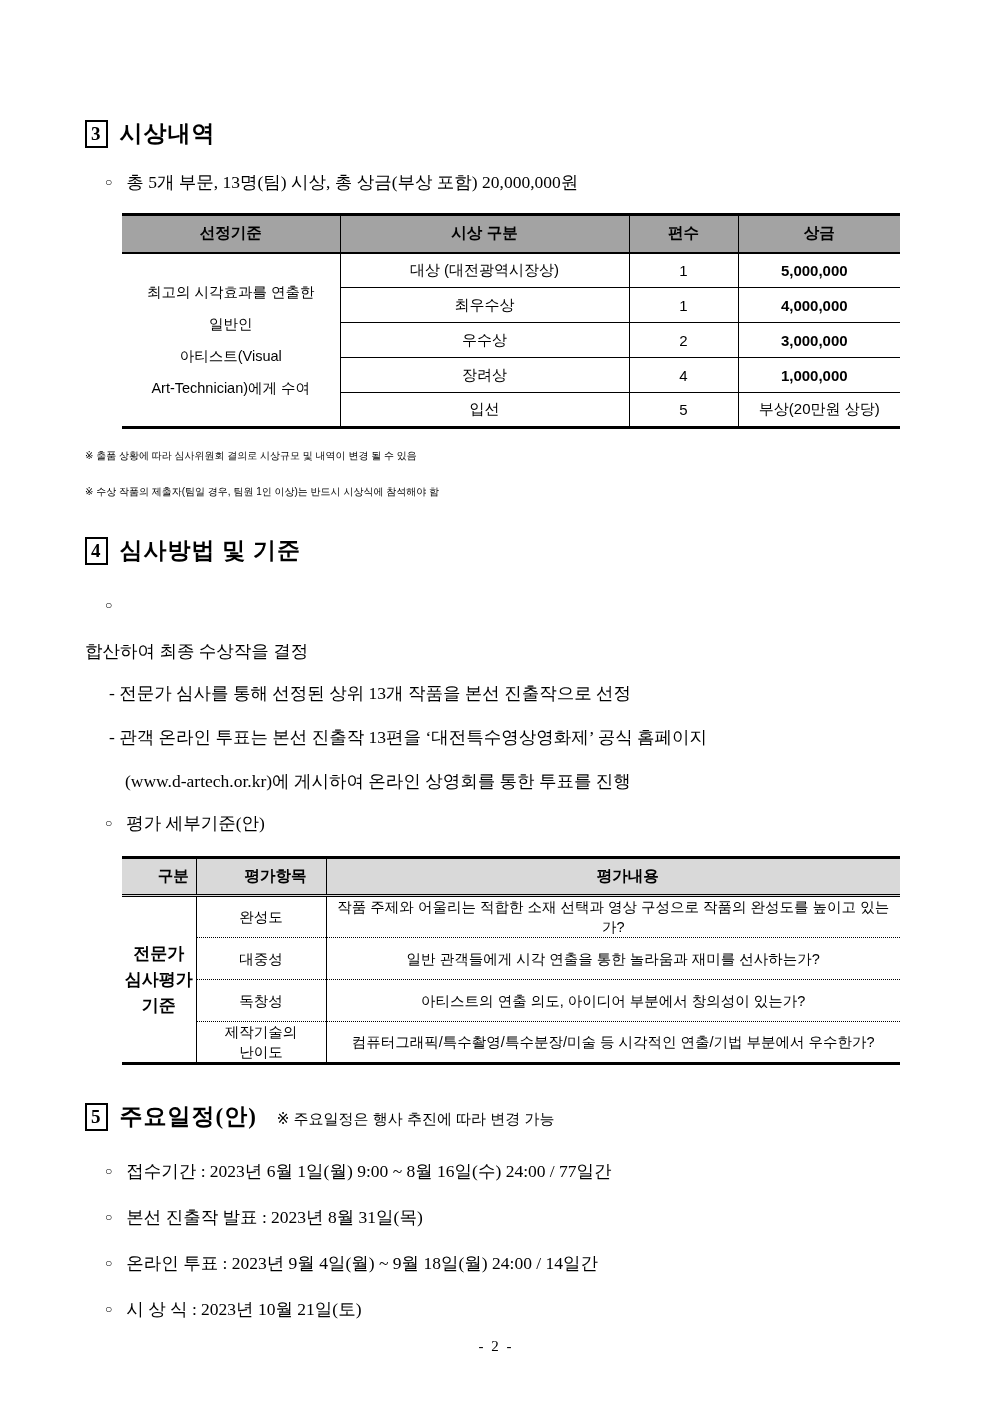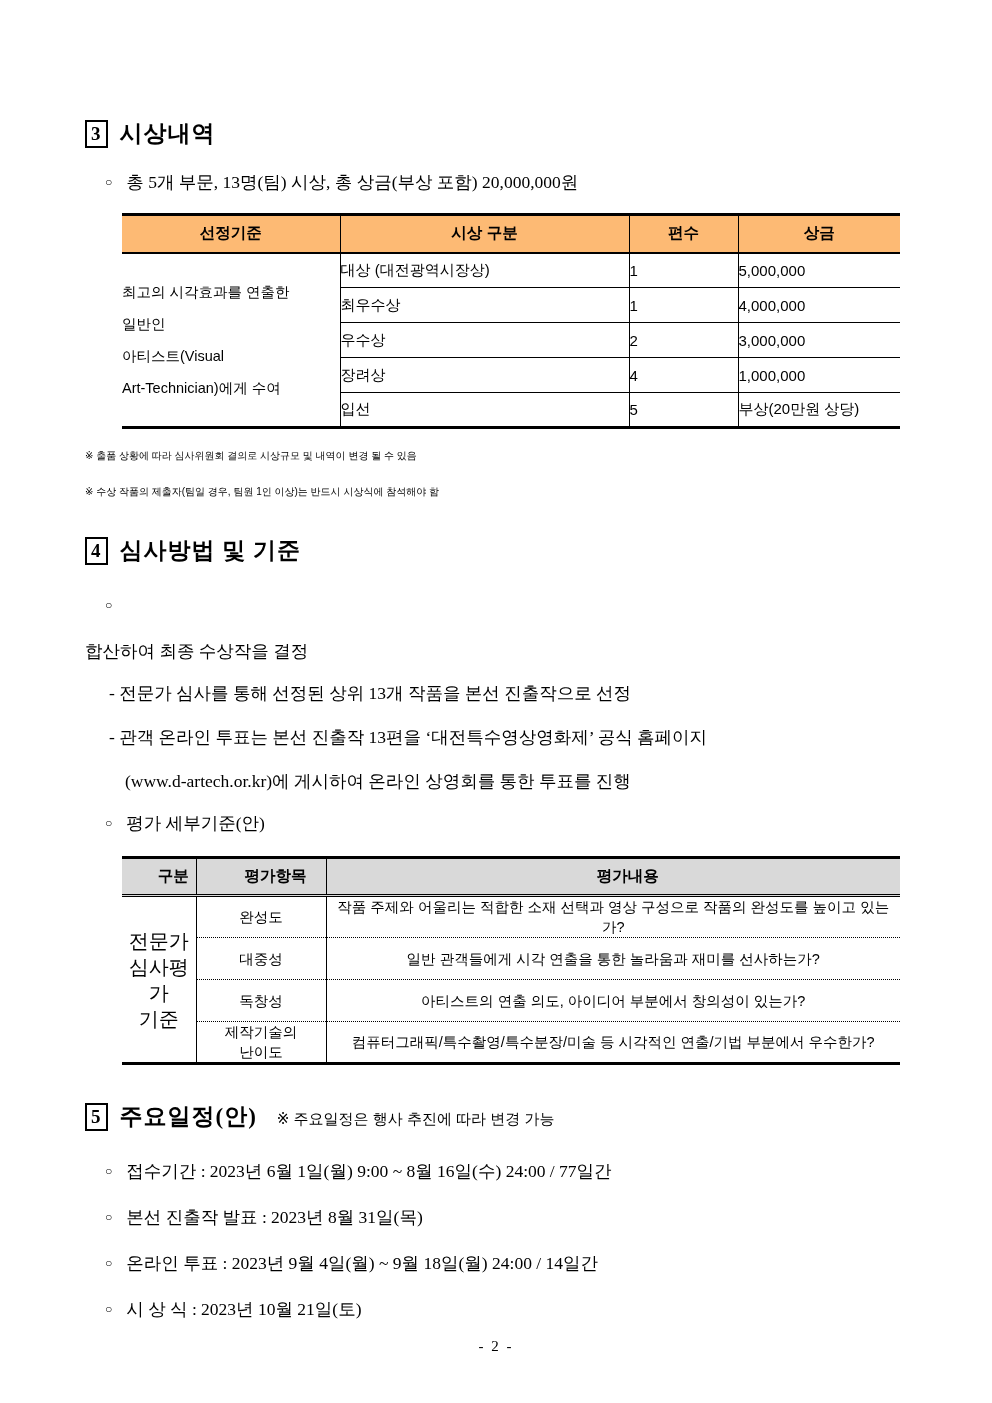--- a/index.html
+++ b/index.html
@@ -22,30 +22,30 @@
   .plainline { font-size:17.5px; line-height:26px; }
   .dashline { font-size:17.5px; line-height:26px; margin-left:24px; }
   .contline { font-size:17.5px; line-height:26px; margin-left:40px; }
   
   .note { font-family:"Liberation Sans","DejaVu Sans",sans-serif; font-size:10px; line-height:22px; }
   
   table { border-collapse:collapse; table-layout:fixed; margin-left:37px;
           font-family:"Liberation Sans","DejaVu Sans",sans-serif; }
   .t1, .t2 { width:778px; border-top:3px solid #000; border-bottom:3px solid #000;
              border-left:hidden; border-right:hidden; }
-  .t1 th { background:#fdba74; border:1px solid #000; border-bottom:2px solid #000;
+  .t1 th { background:#a3a3a3; border:1px solid #000; border-bottom:2px solid #000;
            height:38px; font-size:15.5px; font-weight:bold; text-align:center; }
-  .t1 td { border:1px solid #000; height:35px; text-align:left; font-size:15px; }
-  .t1 td.amount { text-align:left; padding-right:10px; }
+  .t1 td { border:1px solid #000; height:35px; text-align:center; font-size:15px; }
+  .t1 td.amount { text-align:center; padding-right:10px;font-weight:bold; }
   .t1 td.criteria { font-size:14.5px; line-height:32px; }
   .t2 th { background:#d9d9d9; border:1px solid #000; border-bottom:3px double #000;
            height:38px; font-size:15.5px; font-weight:bold; text-align:center;padding-left:29px; }
   .t2 td { border:1px solid #000; border-top:1px dotted #000; border-bottom:1px dotted #000;
            height:42px; text-align:center; font-size:14.5px; line-height:20px; }
-  .t2 td.group { font-size:20px; line-height:26px; }
+  .t2 td.group { font-size:17px; line-height:26px;font-weight:bold; }
   
   .sched { margin-top:18px; }
   
   .footer { position:absolute; left:0; bottom:48px; width:100%; text-align:center;
             font-size:15px; letter-spacing:2px; }
   .mt20{margin-top:20px}.mt18{margin-top:18px}.mt16{margin-top:16px}.mt14{margin-top:14px}
   .mt26{margin-top:26px}.mt32{margin-top:32px}.mt36{margin-top:36px}
 </style>
 </head>
 <body>

